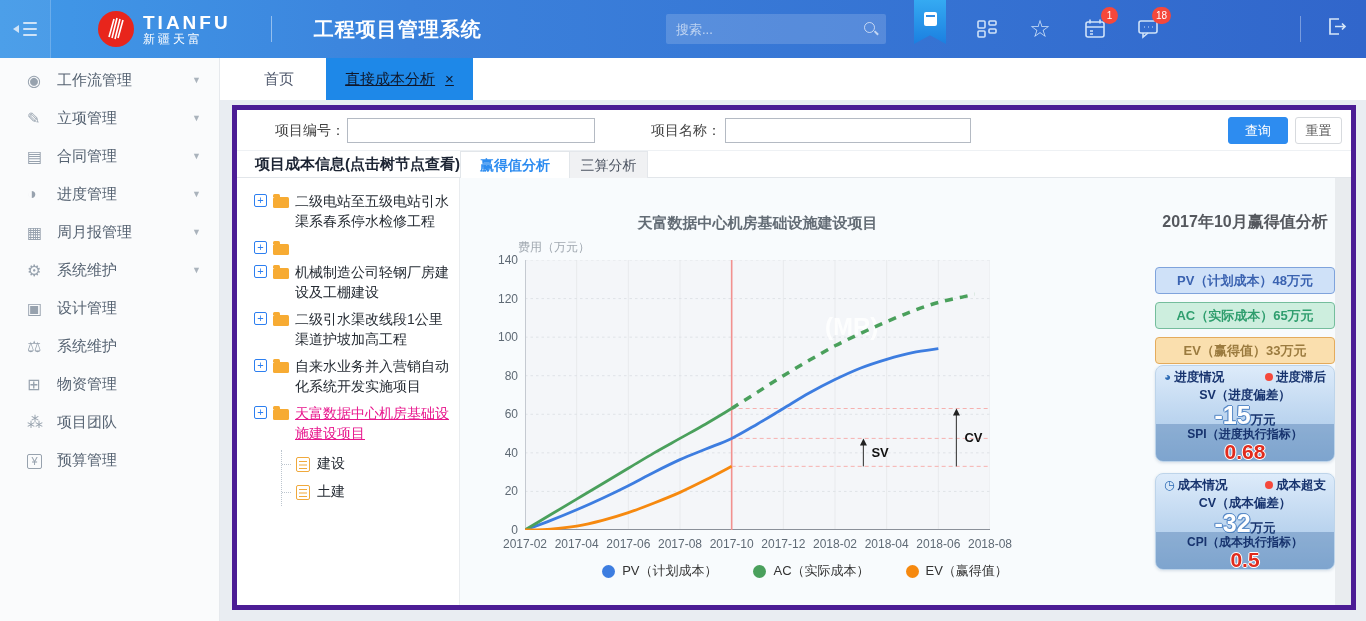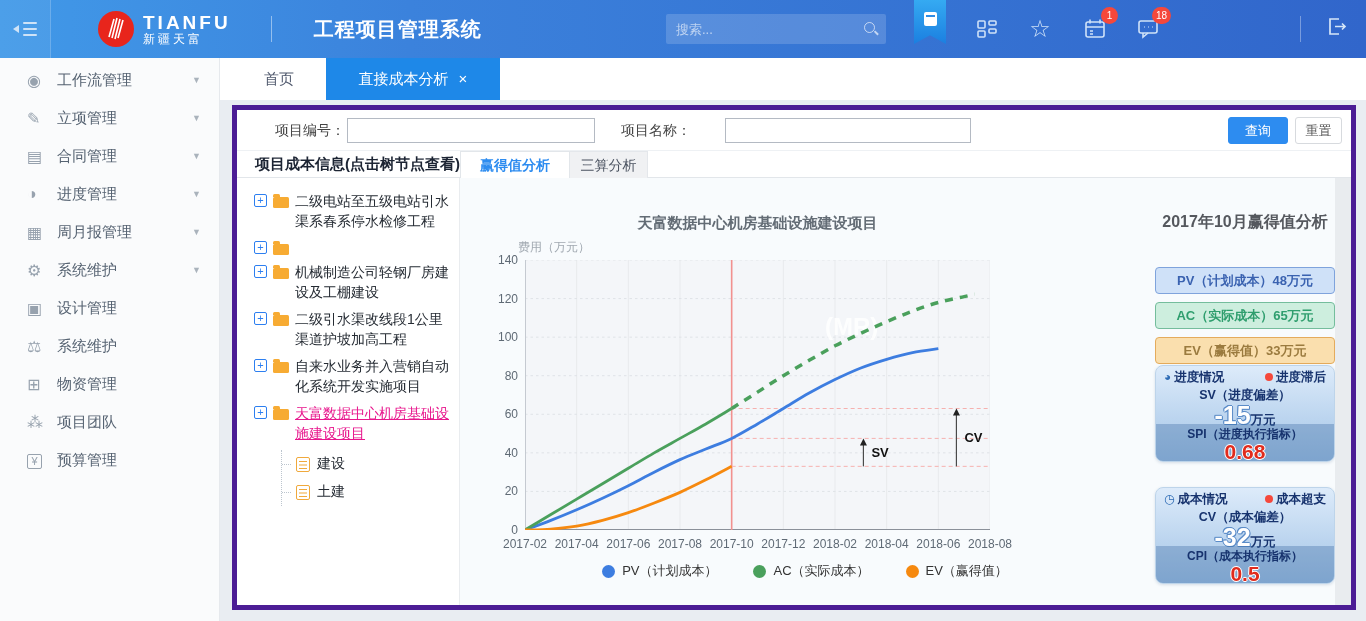--- a/index.html
+++ b/index.html
@@ -64,30 +64,30 @@
   .si.boxed span { display:inline-block; width:15px; height:15px; border:1.5px solid #97a2ae; border-radius:2px;
     font-size:11px; line-height:13px; text-align:center; }
   .side-item .sl { font-size:15px; color:#566372; }
   .side-item .sc { position:absolute; right:18px; font-size:9px; color:#aab3bc; }
 
   
   #tabbar { position:absolute; left:220px; top:58px; right:0; height:42px; background:#fff; }
   .tab { position:absolute; top:0; height:42px; line-height:42px; text-align:center;
     font-size:15px; color:#515a6e; cursor:pointer; }
   .tab.home { left:12px; width:94px; }
-  .tab.active { left:106px; width:174px; background:#1e88e8; color:#ffffff; }
+  .tab.active { left:106px; width:147px; background:#1e88e8; color:#0f172a;text-decoration:underline; }
   .tab .close { font-size:15px; margin-left:10px; }
 
   
   #panel { position:absolute; left:232px; top:105px; width:1124px; height:505px;
     background:#fff; border:5px solid #4c1d95; }
   .filter-row { position:relative; height:40px; }
   .flabel { position:absolute; top:12px; font-size:14px; color:#444; }
   .flabel.l1 { left:8px; width:100px; text-align:right; }
-  .flabel.l2 { left:384px; width:100px; text-align:left; }
+  .flabel.l2 { left:384px; width:100px; text-align:right; }
   .finput { position:absolute; top:8px; height:25px; border:1px solid #b4bac3; background:#fff;
     font-size:13px; padding:0 6px; outline:none; font-family:inherit; }
   .finput.i1 { left:110px; width:248px; }
   .finput.i2 { left:488px; width:246px; }
   .btn { position:absolute; top:7px; height:27px; border-radius:3px; font-size:13px; cursor:pointer;
     font-family:inherit; }
   .btn.primary { left:991px; width:60px; background:#2d8cf0; border:1px solid #2d8cf0; color:#fff; }
   .btn.plain { left:1058px; width:47px; background:#fff; border:1px solid #d7dade; color:#555; }
 
   .row2 { position:relative; height:28px; border-top:1px solid #eef1f4; border-bottom:1px solid #e2e6ea; }
@@ -134,21 +134,21 @@
   .sum-title { margin-top:34px; text-align:center; font-size:16px; font-weight:bold; color:#55585e; }
   .mbox { height:27px; margin-top:8px; border-radius:4px; border:1px solid; text-align:center;
     line-height:25px; font-size:13px; font-weight:bold; }
   .mbox.pv { background:#cfe1f8; border-color:#7fa3dc; color:#3a62b0; }
   .mbox.ac { background:#cdeede; border-color:#74bd9c; color:#2f9e6e; }
   .mbox.ev { background:#fadfae; border-color:#e4ab5c; color:#9b7b3f; }
   #metric-boxes { margin-top:34px; }
   .scard { position:absolute; left:0; width:180px; height:97px; border-radius:8px; overflow:hidden;
     border:1px solid #bdd4ea; background:linear-gradient(180deg,#ddebfa 0%,#bcd5ef 55%,#a4c5e6 100%);
     box-shadow:0 1px 3px rgba(60,90,130,.18); }
-  .scard.c1 { top:187px; } .scard.c2 { top:309px; }
+  .scard.c1 { top:187px; } .scard.c2 { top:295px; }
   .sc-head { display:flex; justify-content:space-between; padding:3px 8px 0 8px;
     font-size:12.5px; font-weight:bold; color:#17336e; }
   .sc-hicon { color:#2e6cb5; margin-right:3px; font-size:12px; }
   .sc-dot { display:inline-block; width:8px; height:8px; border-radius:50%; background:#f5483b;
     margin-right:3px; }
   .sc-varlabel { text-align:center; font-size:12.5px; font-weight:bold; color:#17336e; margin-top:1px; }
   .sc-varvalue { text-align:center; line-height:23px; }
   .big-white { font-size:25px; font-weight:bold; color:#fff;
     text-shadow:-1px 0 #5b8cc8,1px 0 #5b8cc8,0 -1px #5b8cc8,0 1px #5b8cc8,1px 1px #5b8cc8,-1px -1px #5b8cc8; }
   .unit-blue { font-size:12.5px; font-weight:bold; color:#17336e; }

